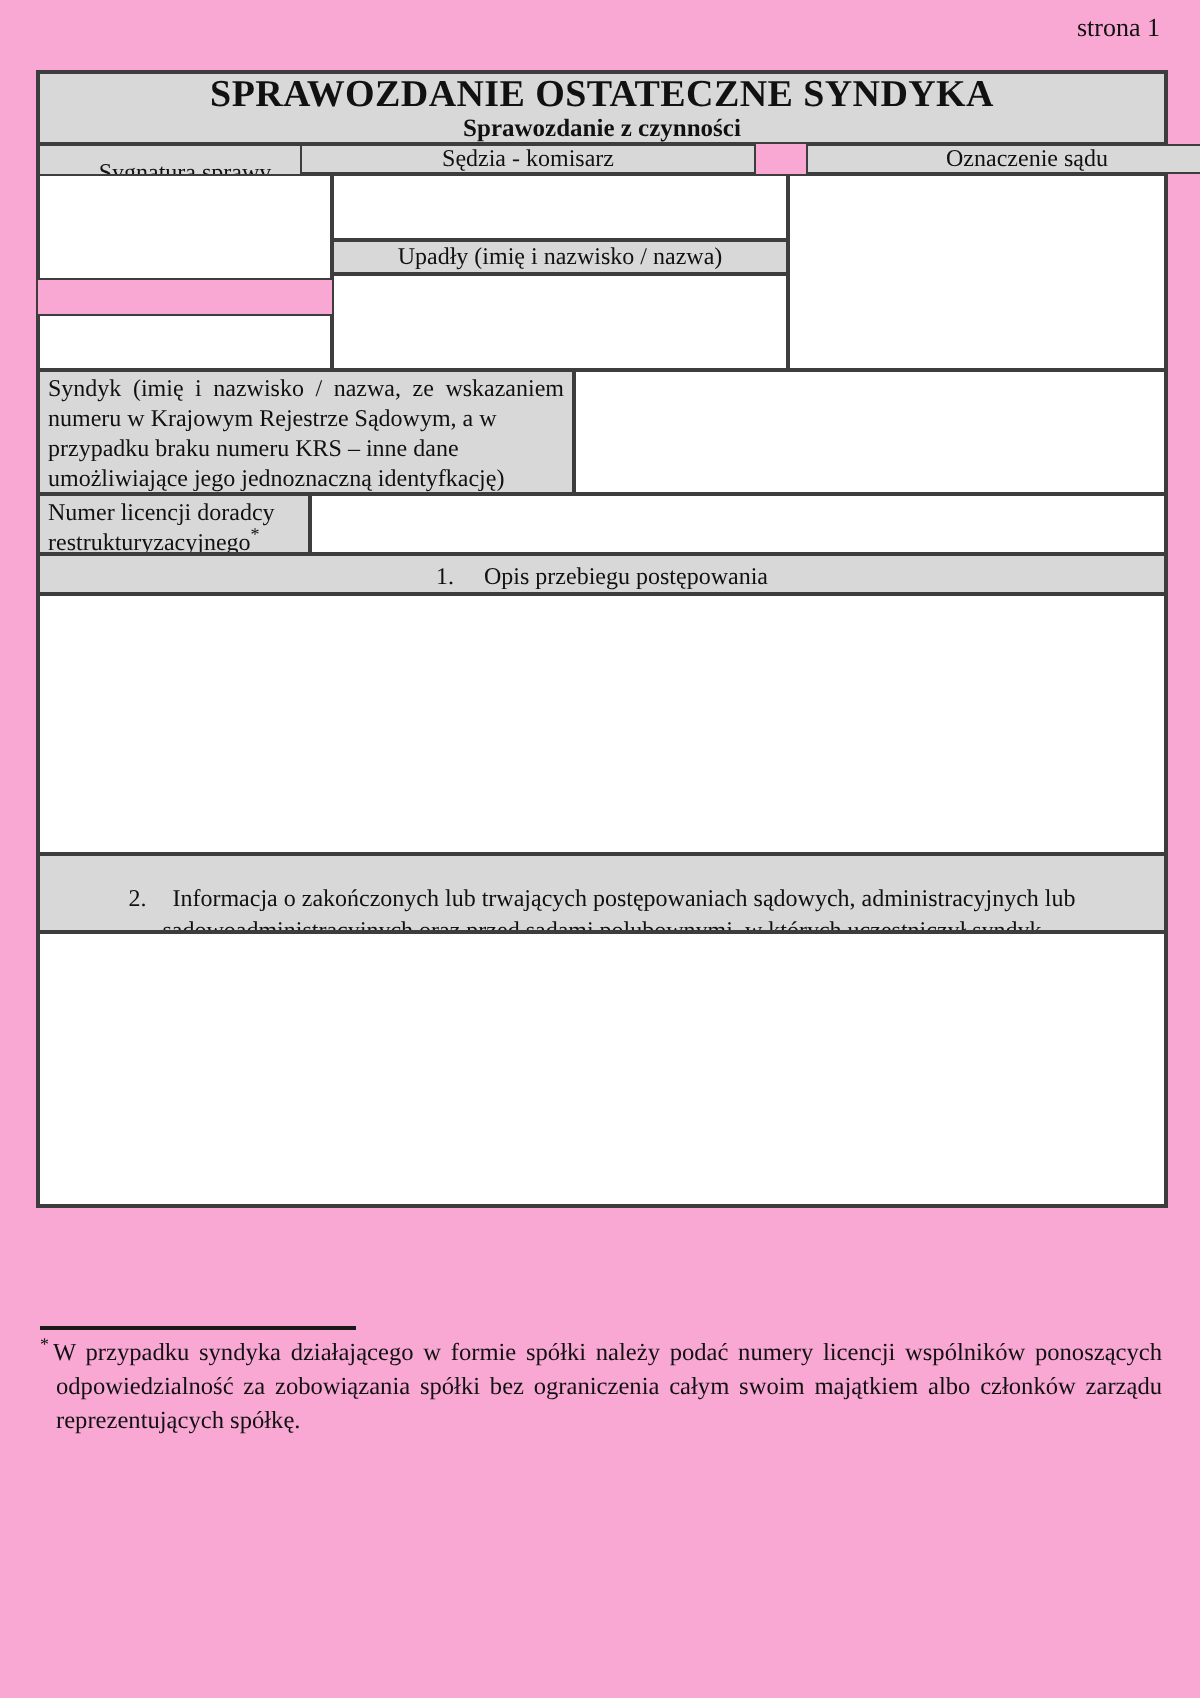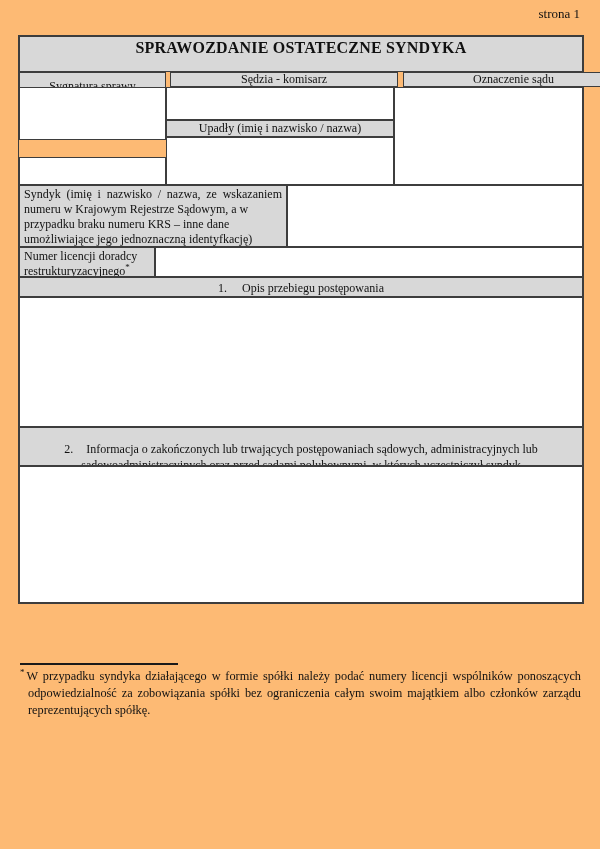--- a/index.html
+++ b/index.html
@@ -5,21 +5,21 @@
   :root{
     --fill:#d8d8d8;
     --border:#3d3d3d;
     --ink:#111;
   }
   *{margin:0;padding:0;box-sizing:border-box;}
   html,body{background:#fff;}
   .page{
     position:relative;
     width:600px;height:849px;
-    background:#fdba74;
+    background:#f9a8d4;
     font-family:"Liberation Serif","DejaVu Serif",serif;
     color:var(--ink);
     overflow:hidden;
   }
   .page-number{
     position:absolute;top:6px;right:20px;
     font-size:13px;
   }
   .form-table{
     position:absolute;left:18px;top:35px;
@@ -29,21 +29,21 @@
   .cell{
     position:absolute;
     border:1px solid var(--border);
     background:#fff;
     font-size:12px;
     overflow:hidden;
   }
   .cell.fill{background:var(--fill);}
   .cell.center{display:flex;align-items:center;justify-content:center;text-align:center;}
   .title-cell{text-align:center;padding-top:1px;}
-  .form-title{font-size:16px;font-weight:bold;line-height:19px;letter-spacing:.2px;}
+  .form-title{font-size:19px;font-weight:bold;line-height:19px;letter-spacing:.2px;}
   .form-subtitle{font-size:12.5px;font-weight:bold;line-height:15px;}
   .label-multiline{padding:1px 4px 16px 4px;line-height:15.1px;}
   .justify-last{text-align:justify;text-align-last:justify;}
   .sec-header{text-align:center;padding:2px 22px 0 22px;line-height:16px;}
   .sec-num{margin-right:15px;}
   sup{font-size:9px;line-height:0;vertical-align:super;}
   .footnote-rule{
     position:absolute;left:20px;top:663px;
     width:158px;height:2px;background:#1a1a1a;
   }
@@ -59,24 +59,25 @@
 <body>
 
 <div class="page">
 
   <div class="page-number">strona 1</div>
 
   <div class="form-table">
 
     <div class="cell fill title-cell" style="left:0;top:0;width:564px;height:36px;">
       <div class="form-title">SPRAWOZDANIE OSTATECZNE SYNDYKA</div>
+      <div class="form-subtitle">Sprawozdanie z czynności</div>
     </div>
 
     <div class="cell fill center" style="left:0;top:36px;width:147px;height:28px;">Sygnatura sprawy</div>
-    <div class="cell fill center" style="left:151px;top:36px;width:228px;height:15px;">Sędzia - komisarz</div>
+    <div class="cell fill center" style="left:131px;top:36px;width:228px;height:15px;">Sędzia - komisarz</div>
     <div class="cell fill center" style="left:384px;top:36px;width:221px;height:15px;">Oznaczenie sądu</div>
 
     <div class="cell" style="left:0;top:51px;width:147px;height:53px;"></div>
     <div class="cell" style="left:147px;top:51px;width:228px;height:33px;"></div>
     <div class="cell fill center" style="left:147px;top:84px;width:228px;height:17px;">Upadły (imię i nazwisko / nazwa)</div>
     <div class="cell" style="left:147px;top:101px;width:228px;height:48px;"></div>
     <div class="cell" style="left:0;top:121px;width:147px;height:28px;"></div>
     <div class="cell" style="left:375px;top:51px;width:189px;height:98px;"></div>
 
     <div class="cell fill label-multiline" style="left:0;top:149px;width:268px;height:62px;">

